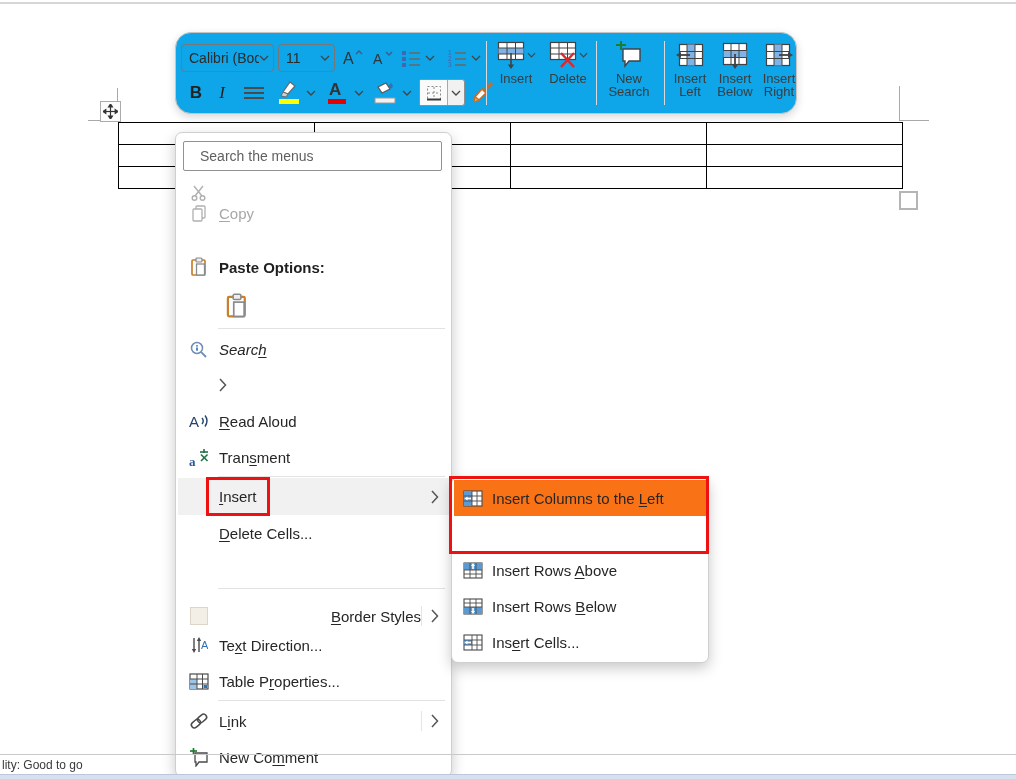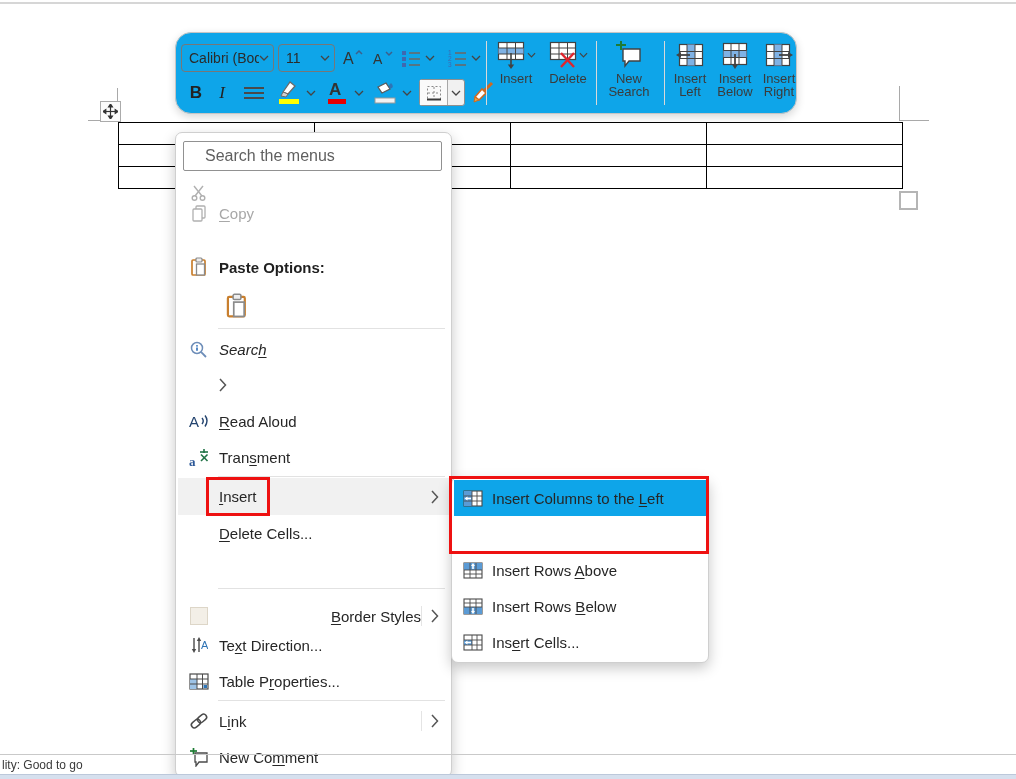--- a/index.html
+++ b/index.html
@@ -30,39 +30,39 @@
   .bold-b{font-weight:bold;font-size:17px;color:#222;}
   .ital-i{font-family:"Liberation Serif",serif;font-style:italic;font-size:17px;color:#222;}
   .split-border-btn{position:absolute;left:243px;top:46px;width:46px;height:27px;border:1px solid #8f8f8f;
      border-radius:3px;background:#f1f1f1;display:flex;align-items:stretch;box-sizing:border-box;}
   .split-border-btn .seg1{width:28px;display:flex;align-items:center;justify-content:center;background:#fafafa;}
   .split-border-btn .seg2{width:16px;display:flex;align-items:center;justify-content:center;border-left:1px solid #a8a8a8;}
   
   .ctx-menu{left:175px;top:132px;width:275px;height:643px;background:#fff;border:1px solid #cfcfcf;
     border-radius:7px;box-shadow:0 5px 14px rgba(0,0,0,.22);}
   .ctx-search{position:absolute;left:7px;top:8px;width:259px;height:30px;border:1px solid #919191;
-    border-radius:2px;box-sizing:border-box;font-family:"Liberation Sans",sans-serif;font-size:16px;
-    color:#444;padding:0 21px;outline:none;}
+    border-radius:2px;box-sizing:border-box;font-family:"Liberation Sans",sans-serif;font-size:14px;
+    color:#444;padding:0 16px;outline:none;}
   .ctx-search::placeholder{color:#5f5f5f;opacity:1;}
   .mi{position:absolute;left:2px;width:271px;height:36px;display:flex;align-items:center;font-size:15px;color:#262626;}
   .mi .igutter{width:41px;flex:none;display:flex;align-items:center;justify-content:center;}
   .mi .txt{flex:1;white-space:nowrap;}
   .mi .chevwrap{flex:none;display:flex;align-items:center;margin-right:10px;}
   .mi.disabled .txt{color:#a8a8a8;}
   .mi.hovered{background:#f1f1f1;}
   .mi.boldtxt .txt{font-weight:bold;color:#1f1f1f;}
   .accel{text-decoration:underline;text-underline-offset:2px;}
   .msep{position:absolute;left:42px;right:6px;height:1px;background:#e2e2e2;}
   .vline-chev{width:1px;height:20px;background:#e4e4e4;margin-right:9px;}
   
   .sub-menu{left:451px;top:477px;width:256px;height:184px;background:#fff;border:1px solid #cfcfcf;
     border-radius:7px;box-shadow:0 5px 14px rgba(0,0,0,.22);}
   .smi{position:absolute;left:2px;width:252px;height:36px;display:flex;align-items:center;font-size:15px;color:#262626;}
   .smi .igutter{width:38px;flex:none;display:flex;align-items:center;justify-content:center;}
-  .smi.hovered{background:#0ea5e9;}
+  .smi.hovered{background:#f97316;}
   
   .redbox{border:3px solid #ee1111;box-sizing:border-box;pointer-events:none;}
   
   .status-line{left:0;top:754px;width:1016px;height:1px;background:#c9c9c9;}
   .status-text{left:2px;top:758px;font-size:12px;color:#3a3a3a;}
   .bottom-strip{left:0;top:774px;width:1016px;height:5px;background:#d6e0ee;border-top:1px solid #bcc8da;}
   svg{display:block;}
 </style>
 </head>
 <body>

